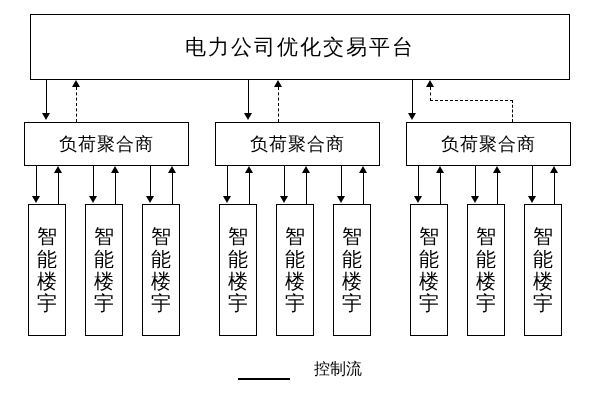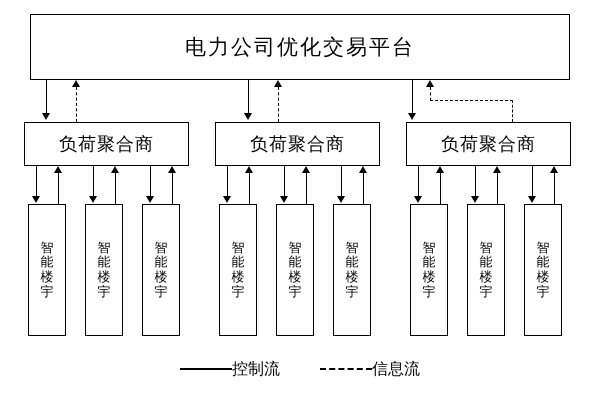--- a/index.html
+++ b/index.html
@@ -44,21 +44,21 @@
     letter-spacing: 1px;
   }
   .agg-1 { left: 24px; top: 122px; }
   .agg-2 { left: 215px; top: 122px; }
   .agg-3 { left: 406px; top: 122px; }
 
   .bld-box {
     width: 38px;
     height: 132px;
     top: 204px;
-    font-size: 13px;
+    font-size: 20px;
     line-height: 1.12;
     writing-mode: horizontal-tb;
   }
   .bld-box .v {
     display: block;
     width: 1em;
     word-break: break-all;
     white-space: normal;
   }
   
@@ -107,22 +107,22 @@
     width: 600px;
     height: 34px;
     display: flex;
     align-items: center;
     justify-content: center;
     gap: 40px;
     font-size: 16px;
   }
   .legend-item {
     display: flex;
-    align-items: center;
-    gap: 0;
+    align-items: flex-end;
+    gap: 24px;
   }
   .solid-swatch {
     display: inline-block;
     width: 52px;
     height: 0;
     border-top: 2px solid #000000;
   }
   .dashed-swatch {
     display: inline-block;
     width: 52px;
@@ -240,19 +240,15 @@
   </div>
   <div class="box bld-box b9">
     <span class="v">智能楼宇</span>
   </div>
 
   <div class="legend">
     <div class="legend-item">
       <span class="solid-swatch"></span>
       <span class="legend-label">控制流</span>
     </div>
-    <div class="legend-item">
-      <span class="dashed-swatch"></span>
-      <span class="legend-label">信息流</span>
-    </div>
   </div>
 
 </div>
 
 </body></html>

